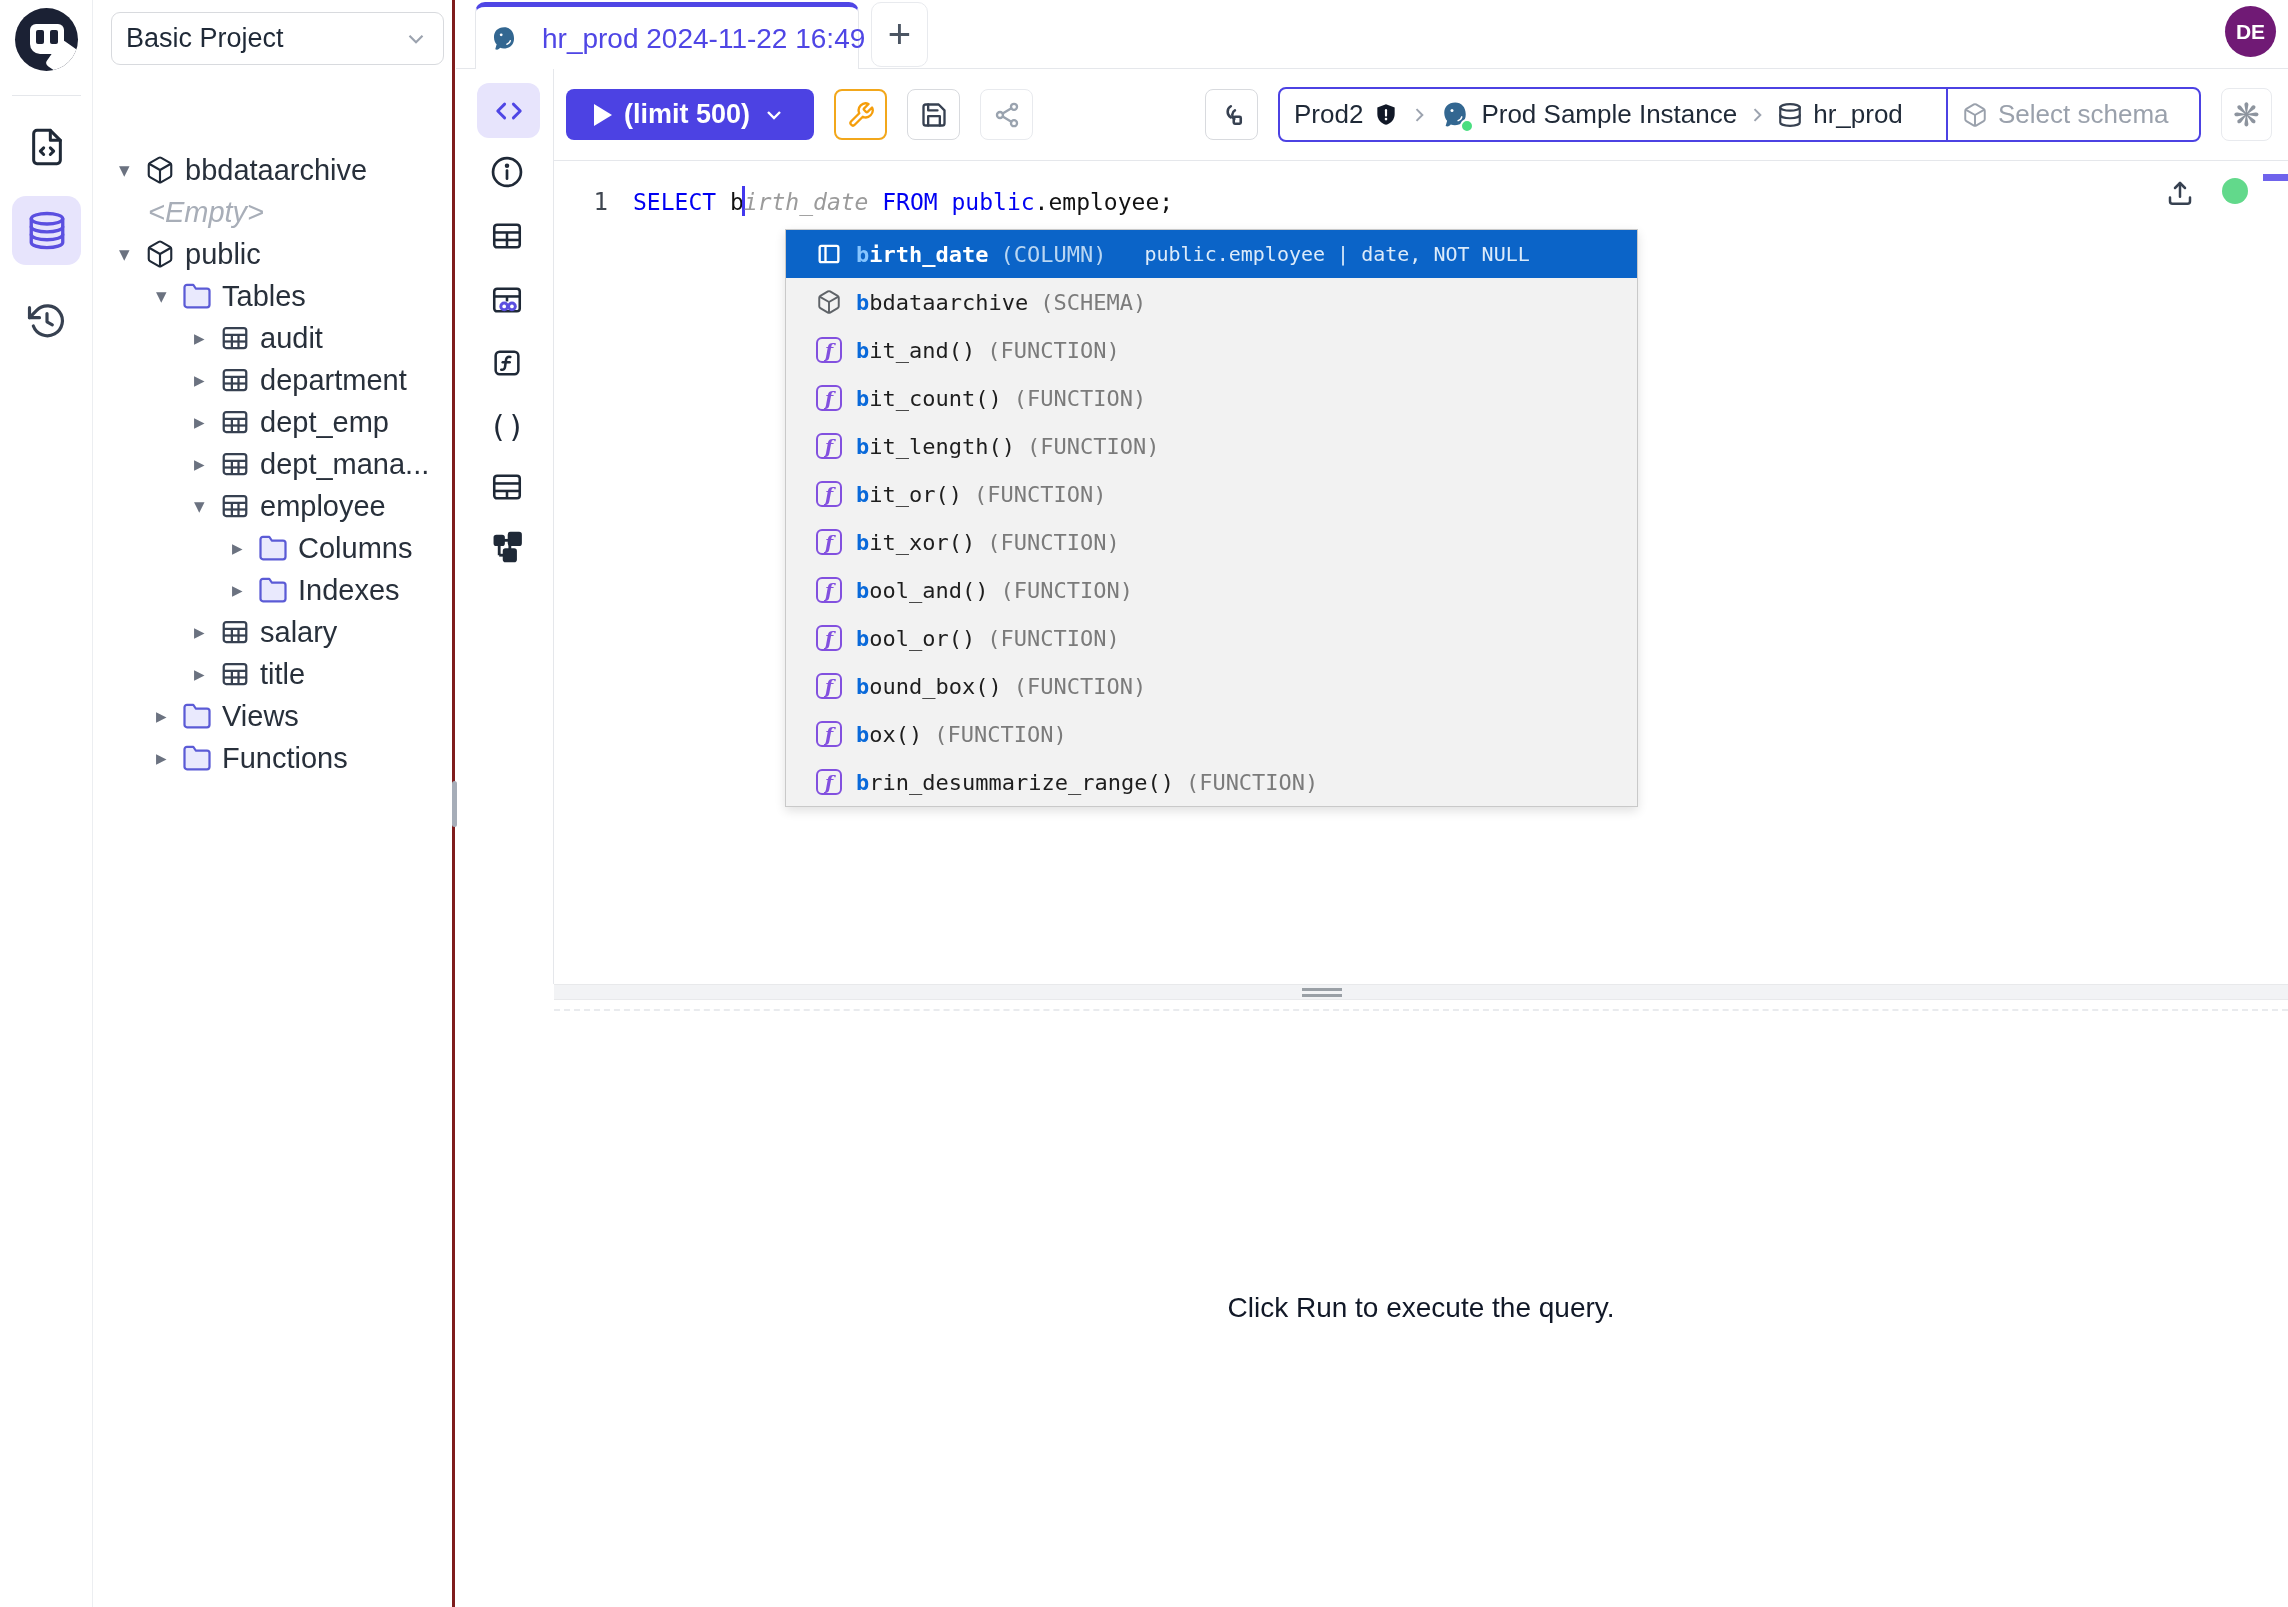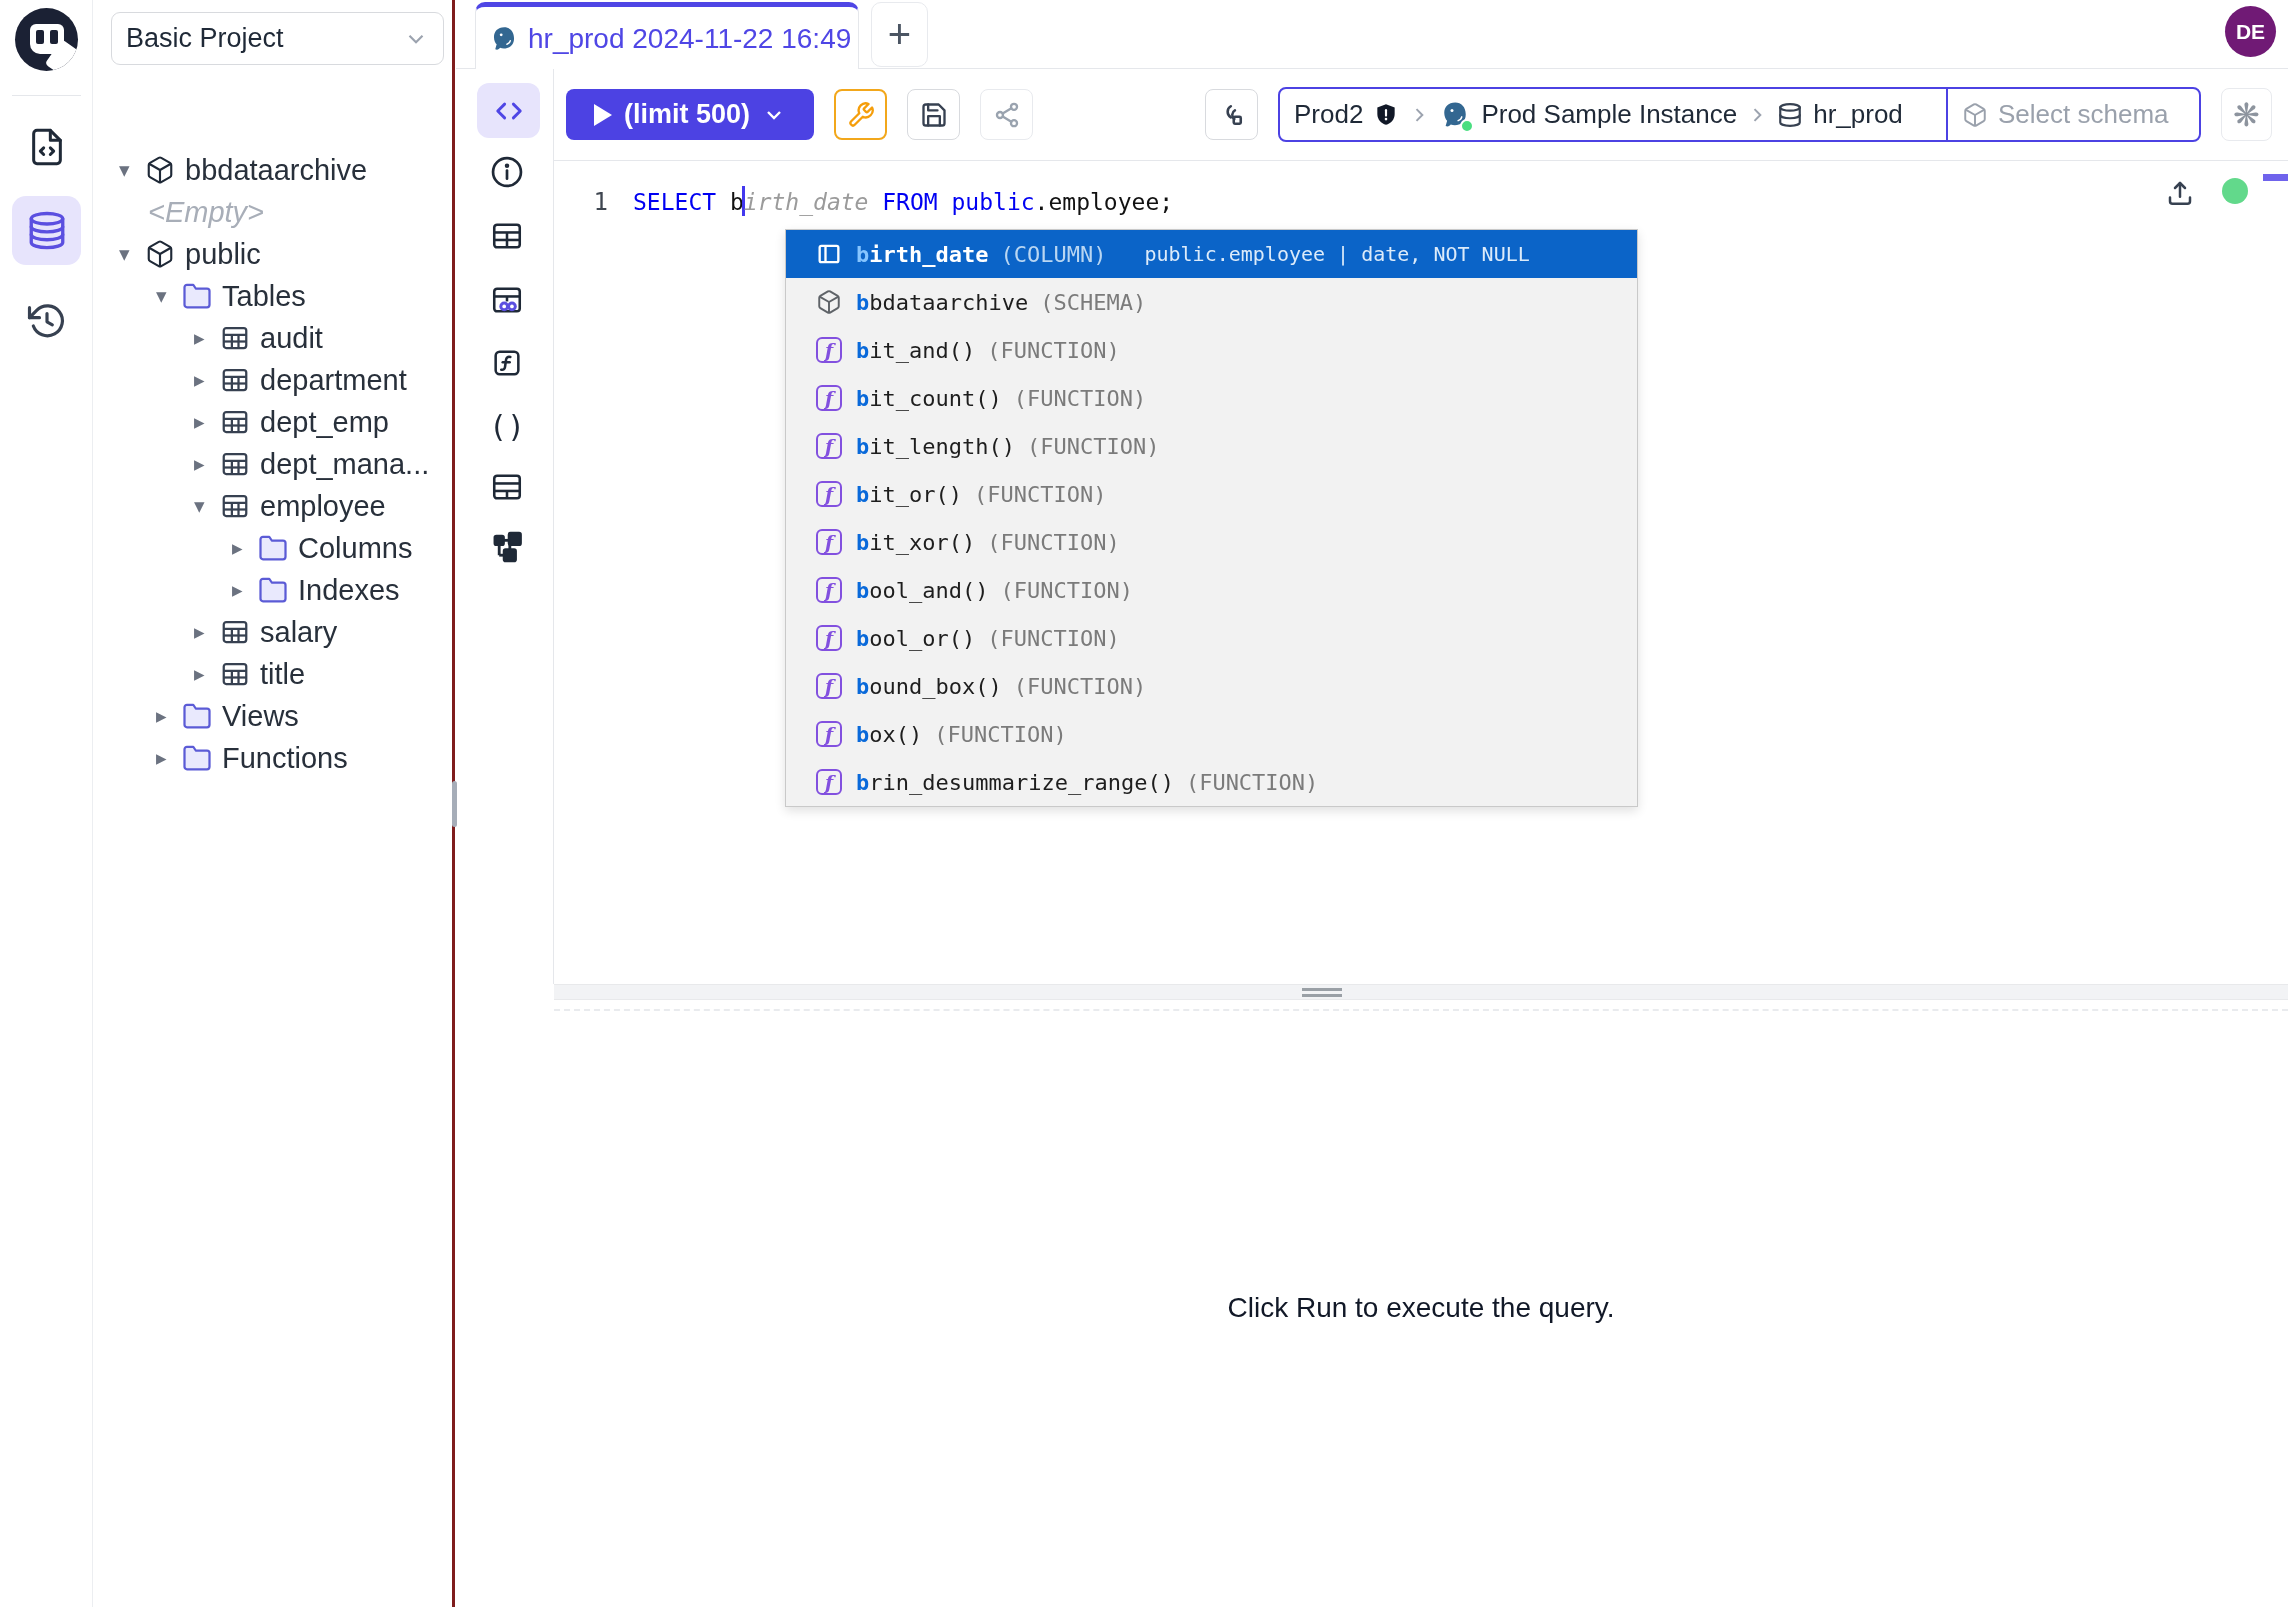--- a/index.html
+++ b/index.html
@@ -47,21 +47,21 @@
   .lvl0 { padding-left:26px; } .lvl1 { padding-left:63px; } .lvl2 { padding-left:101px; }
   .lvl3 { padding-left:139px; } .lvl-empty { padding-left:55px; }
   #side-handle { position:absolute; left:452px; top:781px; width:5px; height:46px;
           background:#a6adb8; border-radius:3px; z-index:5; }
 
   
   #tabbar { position:absolute; left:456px; top:0; right:0; height:69px; background:#fff;
           border-bottom:1px solid #e5e7eb; }
   .tab-active { position:absolute; left:19px; top:2px; width:384px; height:68px; background:#fff;
           border:1px solid #e5e7eb; border-bottom:none; border-top:5px solid #4f46e5;
-          border-radius:10px 10px 0 0; display:flex; align-items:center; padding:0 14px; gap:10px; }
+          border-radius:10px 10px 0 0; display:flex; align-items:center; padding:0 14px; gap:24px; }
   .tab-title { font-size:28px; color:#4f46e5; white-space:nowrap; }
   .dirty-dot { width:14px; height:14px; border-radius:50%; background:#6b7280; margin-left:8px; }
   .tab-add { position:absolute; left:415px; top:2px; width:57px; height:65px; background:#fff;
           border:1px solid #e8eaee; border-radius:10px; display:flex; align-items:center;
           justify-content:center; font-size:40px; color:#4b5563; font-weight:300; }
   #avatar { position:absolute; right:12px; top:6px; width:51px; height:51px; border-radius:50%;
           background:#701a75; color:#fff; font-size:21px; font-weight:bold; display:flex;
           align-items:center; justify-content:center; z-index:9; }
 
   

